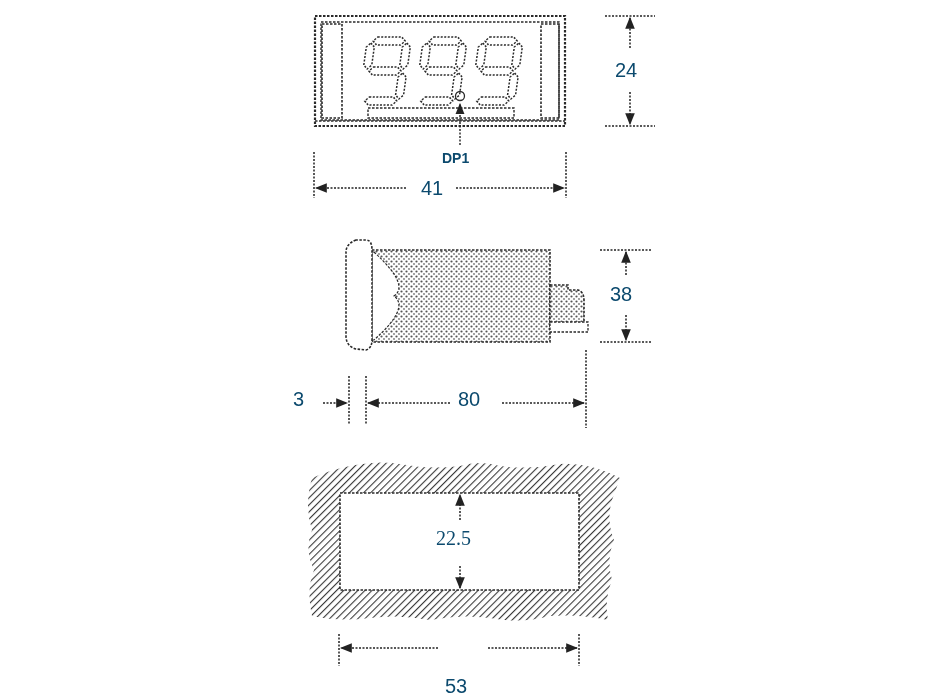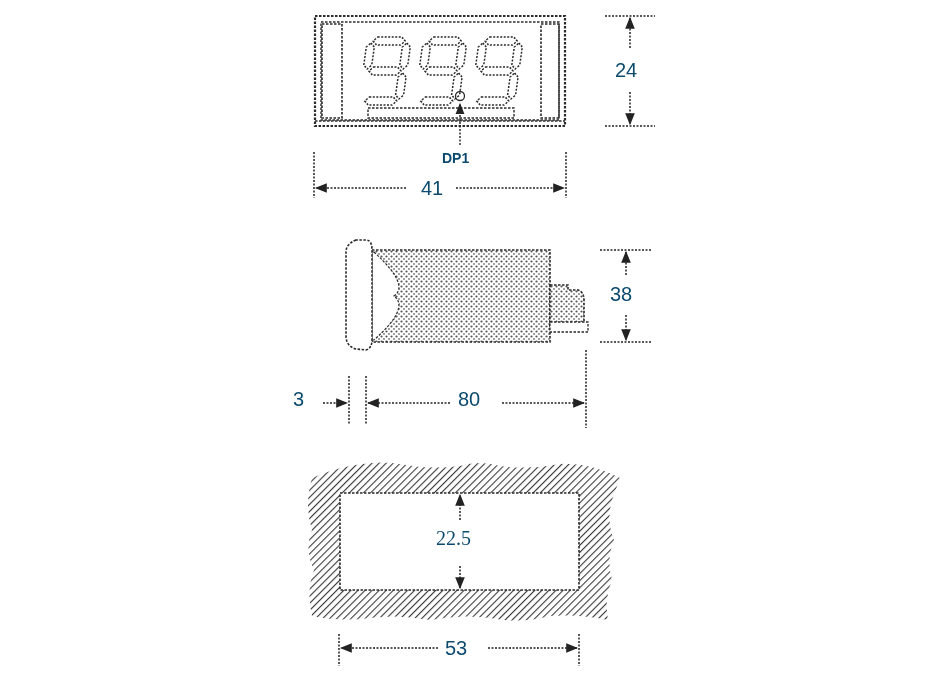--- a/index.html
+++ b/index.html
@@ -123,13 +123,13 @@
   </g>
 </svg>
 
 <div class="lbl bold" style="left:440px; top:151px;">DP1</div>
 <div class="lbl" style="left:419px; top:178px;">41</div>
 <div class="lbl" style="left:613px; top:60px;">24</div>
 <div class="lbl" style="left:608px; top:284px;">38</div>
 <div class="lbl nobg" style="left:291px; top:389px;">3</div>
 <div class="lbl" style="left:456px; top:389px;">80</div>
 <div class="lbl" style="left:434px; top:528px;font-family:Liberation Serif, serif;">22.5</div>
-<div class="lbl" style="left:443px; top:638px;">53</div>
+<div class="lbl" style="left:443px; top:676px;">53</div>
 
 </body></html>

